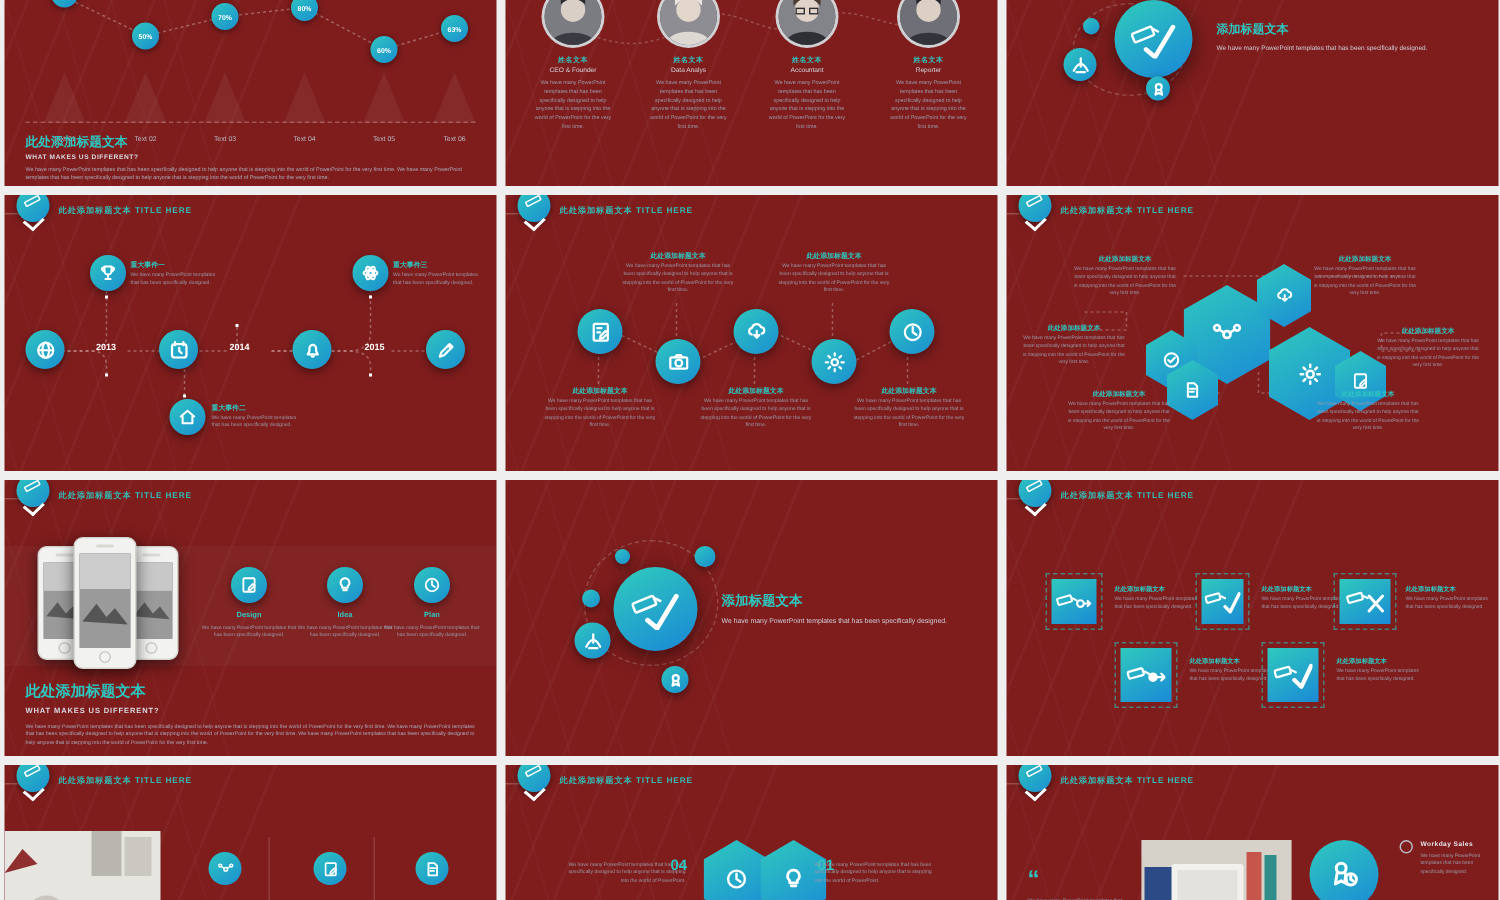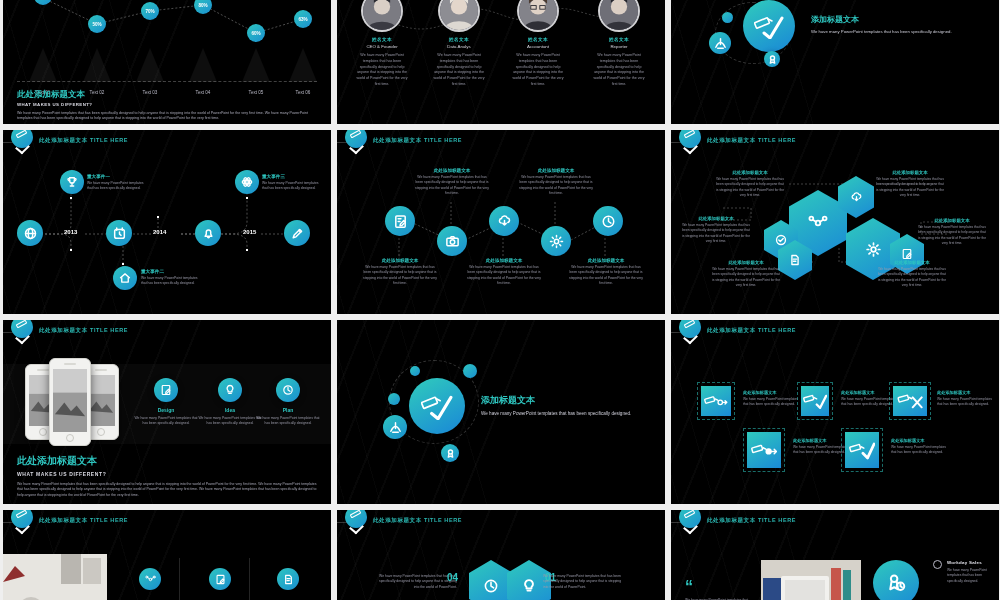--- a/index.html
+++ b/index.html
@@ -1,18 +1,18 @@
 <!DOCTYPE html>
 <html><head>
 <meta charset="utf-8">
 <style>
   * { box-sizing: border-box; margin:0; padding:0; }
   html,body { width:1000px; height:600px; overflow:hidden; background:#efefef; font-family:"Liberation Sans", sans-serif; }
   .grid { display:grid; grid-template-columns: 328px 328px 328px; grid-template-rows: 124px 184px 184px 108px; gap:6px; padding:0 3px; width:1000px; height:600px; background:#efefef; }
-  .slide { position:relative; overflow:hidden; background:#000000; }
+  .slide { position:relative; overflow:hidden; background:#7f1d1d; }
   .bgline { position:absolute; inset:0; overflow:hidden; pointer-events:none; }
   
   .dg { position:absolute; top:-40%; left:-10%; width:60%; height:190%; transform:rotate(22deg); background:
         repeating-linear-gradient(90deg, rgba(255,255,255,0.028) 0 2px, transparent 2px 26px); }
   .dg2 { position:absolute; top:-30%; left:-4%; width:46%; height:170%; transform:rotate(-16deg); background:
         repeating-linear-gradient(90deg, rgba(255,255,255,0.022) 0 1px, transparent 1px 34px); }
 
   
   .shead { position:absolute; top:0; left:0; right:0; height:24px; }
   .logo { position:absolute; left:8px; top:-4px; width:22px; height:22px; border-radius:50%;

